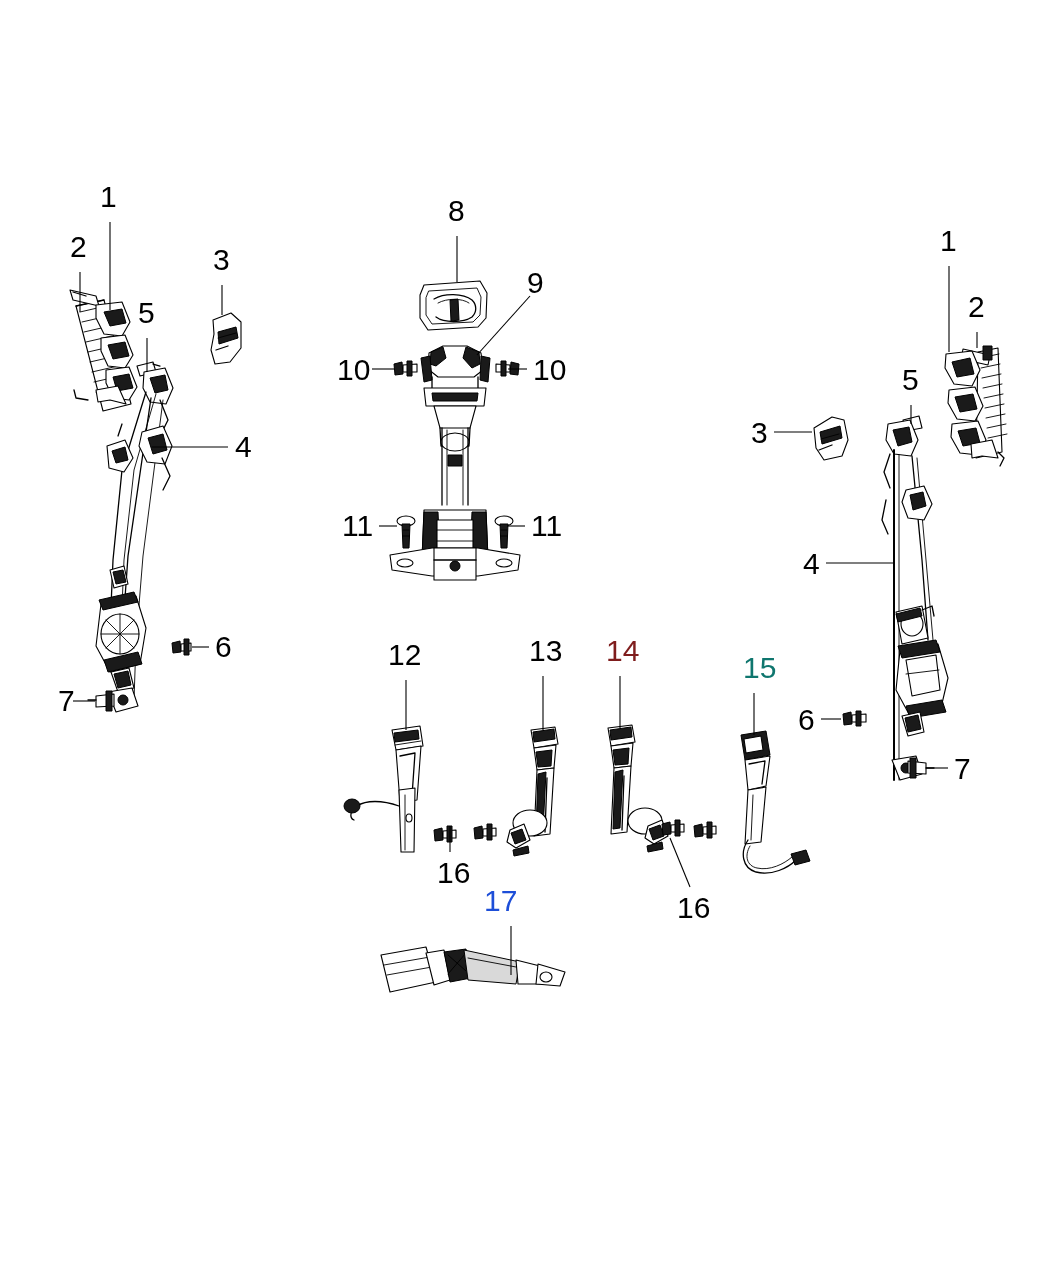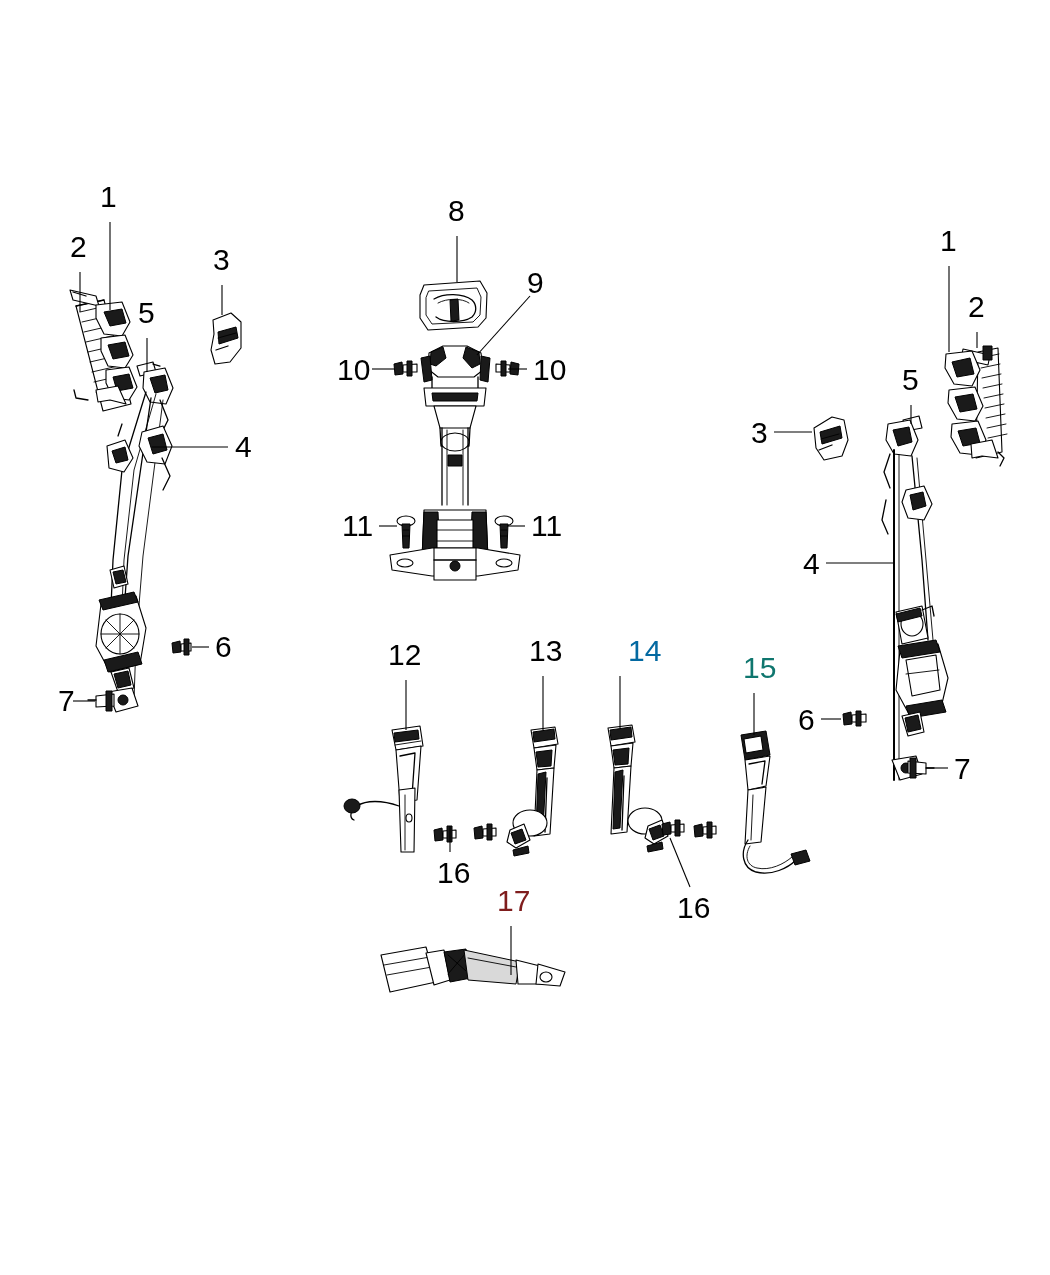--- a/index.html
+++ b/index.html
@@ -412,25 +412,25 @@
       <div class="callout-label" style="left: 215px; top: 632px; color: rgb(0, 0, 0);">6</div>
       <div class="callout-label" style="left: 58px; top: 686px; color: rgb(0, 0, 0);">7</div>
       <div class="callout-label" style="left: 448px; top: 196px; color: rgb(0, 0, 0);">8</div>
       <div class="callout-label" style="left: 527px; top: 268px; color: rgb(0, 0, 0);">9</div>
       <div class="callout-label" style="left: 337px; top: 355px; color: rgb(0, 0, 0);">10</div>
       <div class="callout-label" style="left: 533px; top: 355px; color: rgb(0, 0, 0);">10</div>
       <div class="callout-label" style="left: 342px; top: 511px; color: rgb(0, 0, 0);">11</div>
       <div class="callout-label" style="left: 531px; top: 511px; color: rgb(0, 0, 0);">11</div>
       <div class="callout-label" style="left: 388px; top: 640px; color: rgb(0, 0, 0);">12</div>
       <div class="callout-label" style="left: 529px; top: 636px; color: rgb(0, 0, 0); text-align: center;">13</div>
-      <div class="callout-label" style="left: 606px; top: 636px; color: #0369a1; margin-left: 22px;">14</div>
+      <div class="callout-label" style="left: 606px; top: 636px; color: #7f1d1d;">14</div>
       <div class="callout-label" style="left: 743px; top: 653px; color: #0f766e;">15</div>
       <div class="callout-label" style="left: 437px; top: 858px; color: rgb(0, 0, 0);">16</div>
       <div class="callout-label" style="left: 677px; top: 893px; color: rgb(0, 0, 0);">16</div>
-      <div class="callout-label" style="left: 497px; top: 886px; color: #7f1d1d;">17</div>
+      <div class="callout-label" style="left: 484px; top: 886px; color: #1d4ed8;">17</div>
       <div class="callout-label" style="left: 940px; top: 226px; color: rgb(0, 0, 0);">1</div>
       <div class="callout-label" style="left: 968px; top: 292px; color: rgb(0, 0, 0);">2</div>
       <div class="callout-label" style="left: 751px; top: 418px; color: rgb(0, 0, 0);">3</div>
       <div class="callout-label" style="left: 902px; top: 365px; color: rgb(0, 0, 0);">5</div>
       <div class="callout-label" style="left: 803px; top: 549px; color: rgb(0, 0, 0);">4</div>
       <div class="callout-label" style="left: 798px; top: 705px; color: rgb(0, 0, 0);">6</div>
       <div class="callout-label" style="left: 954px; top: 754px; color: rgb(0, 0, 0);">7</div>
     </div>
 
 </div>

